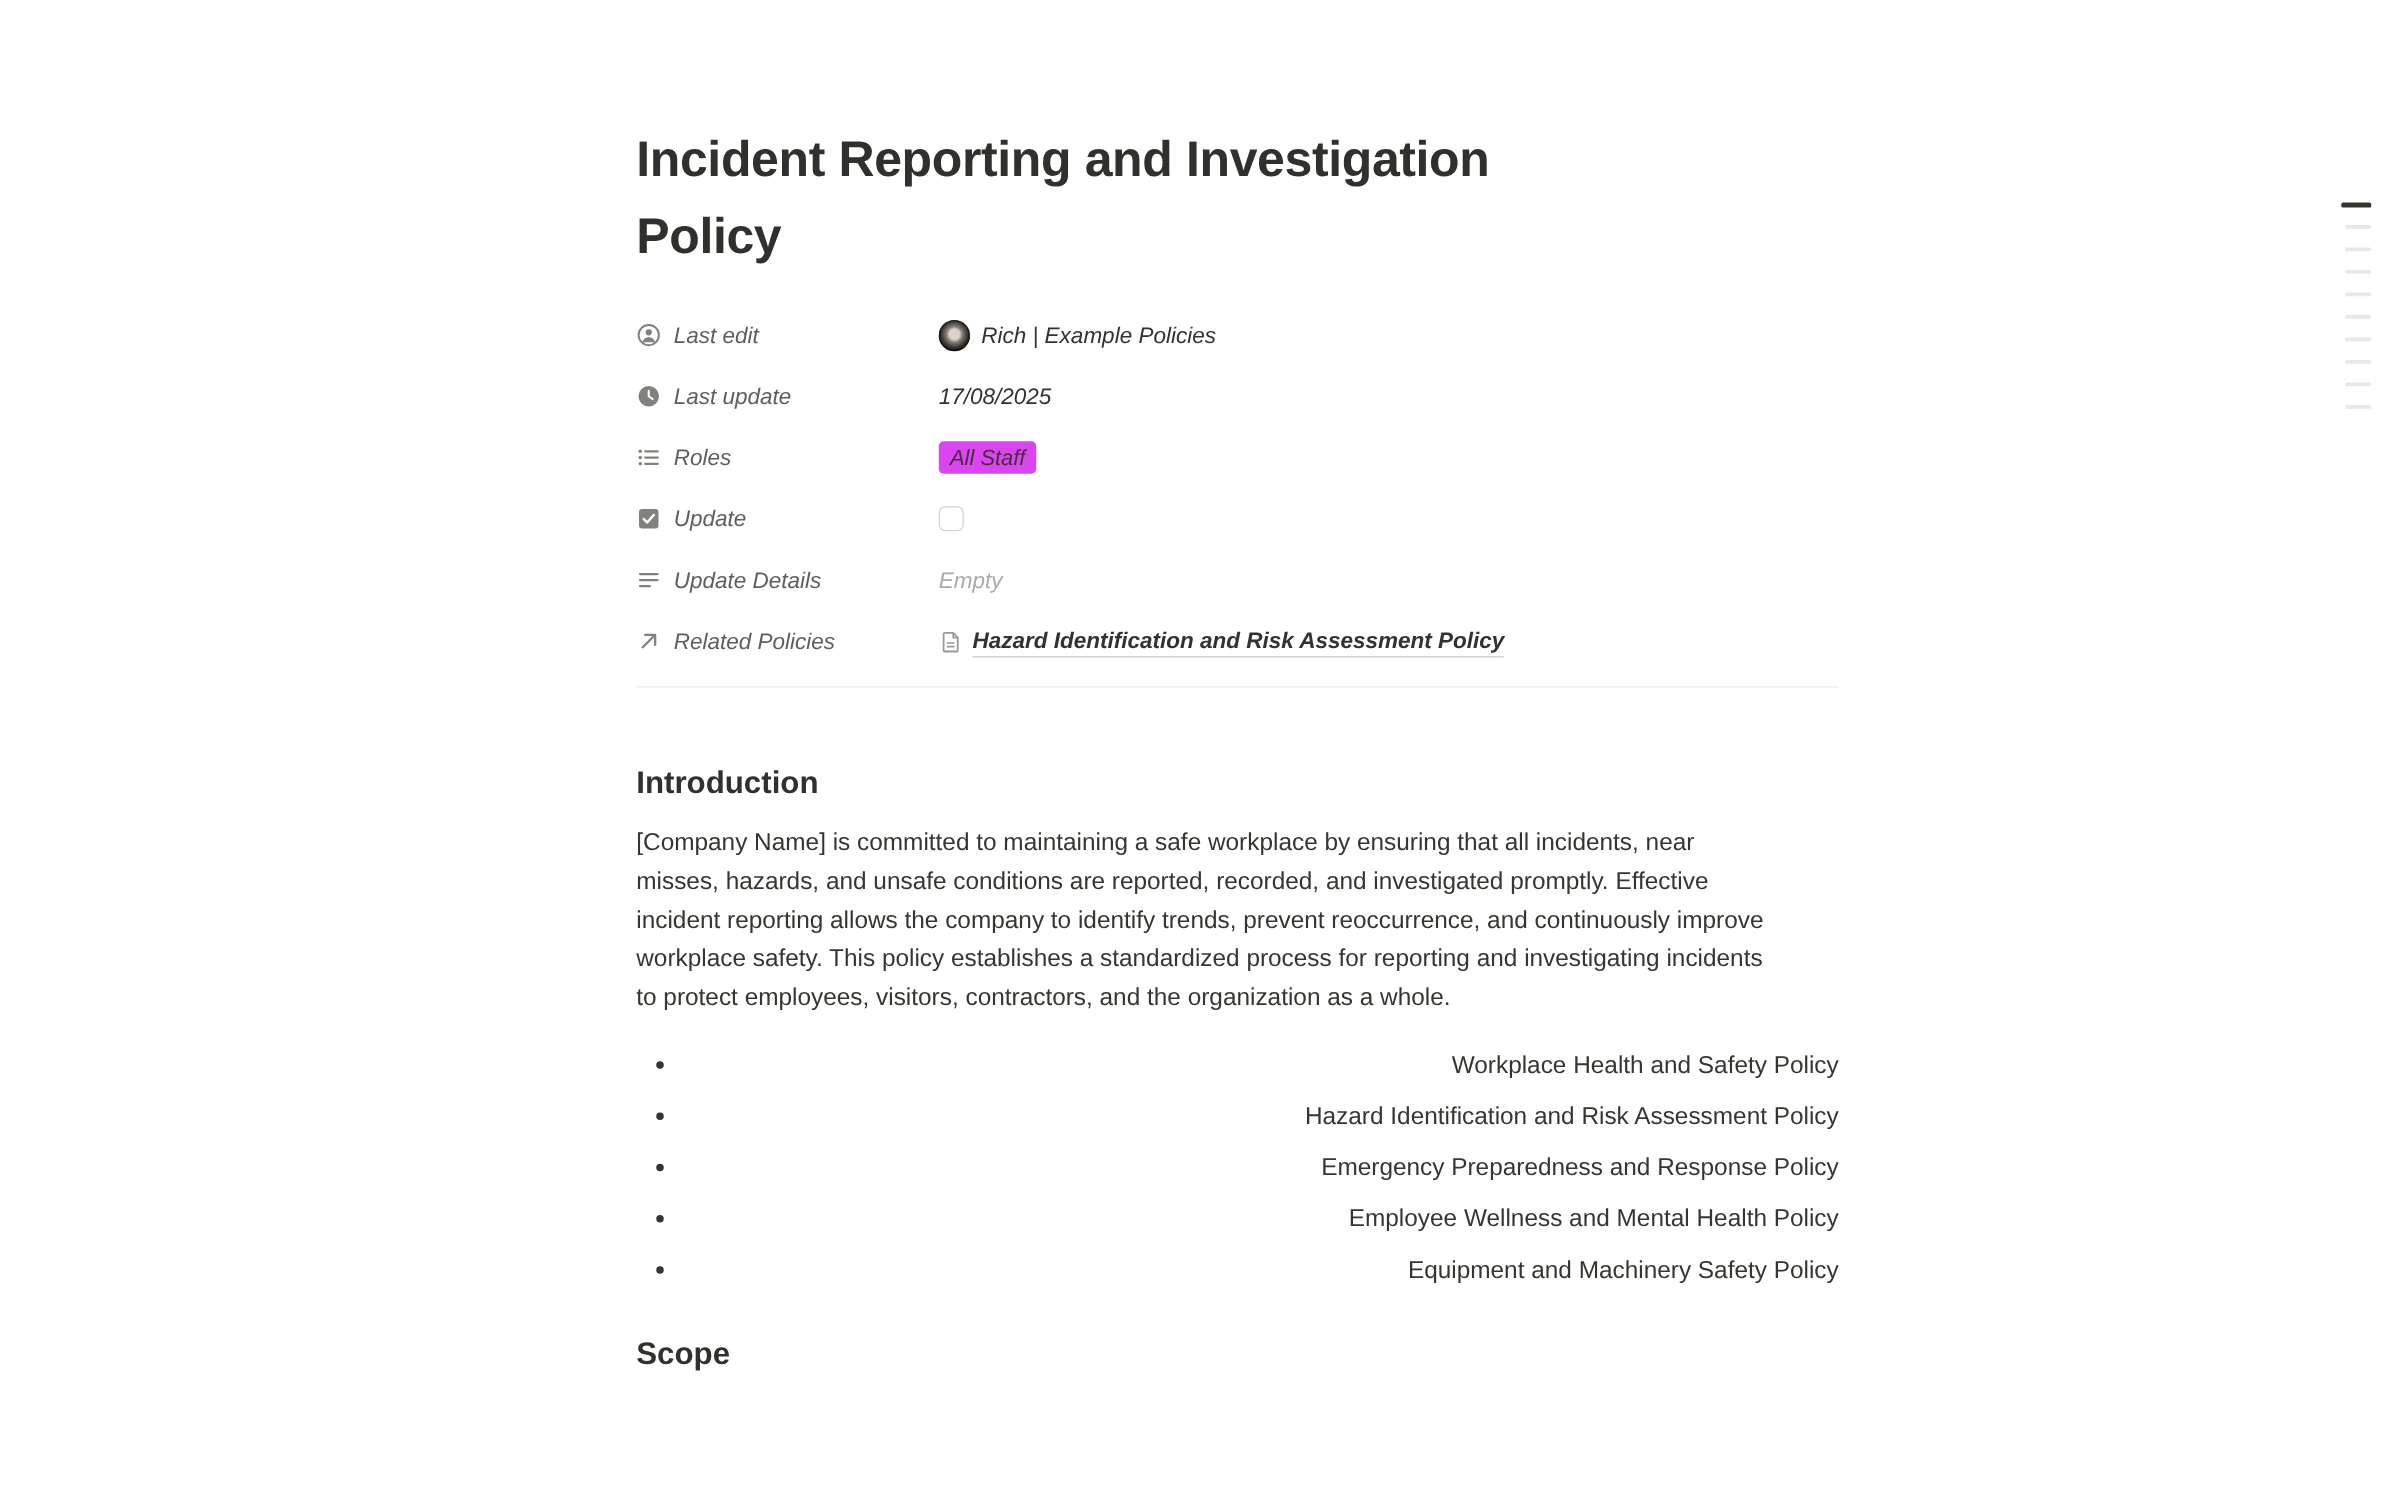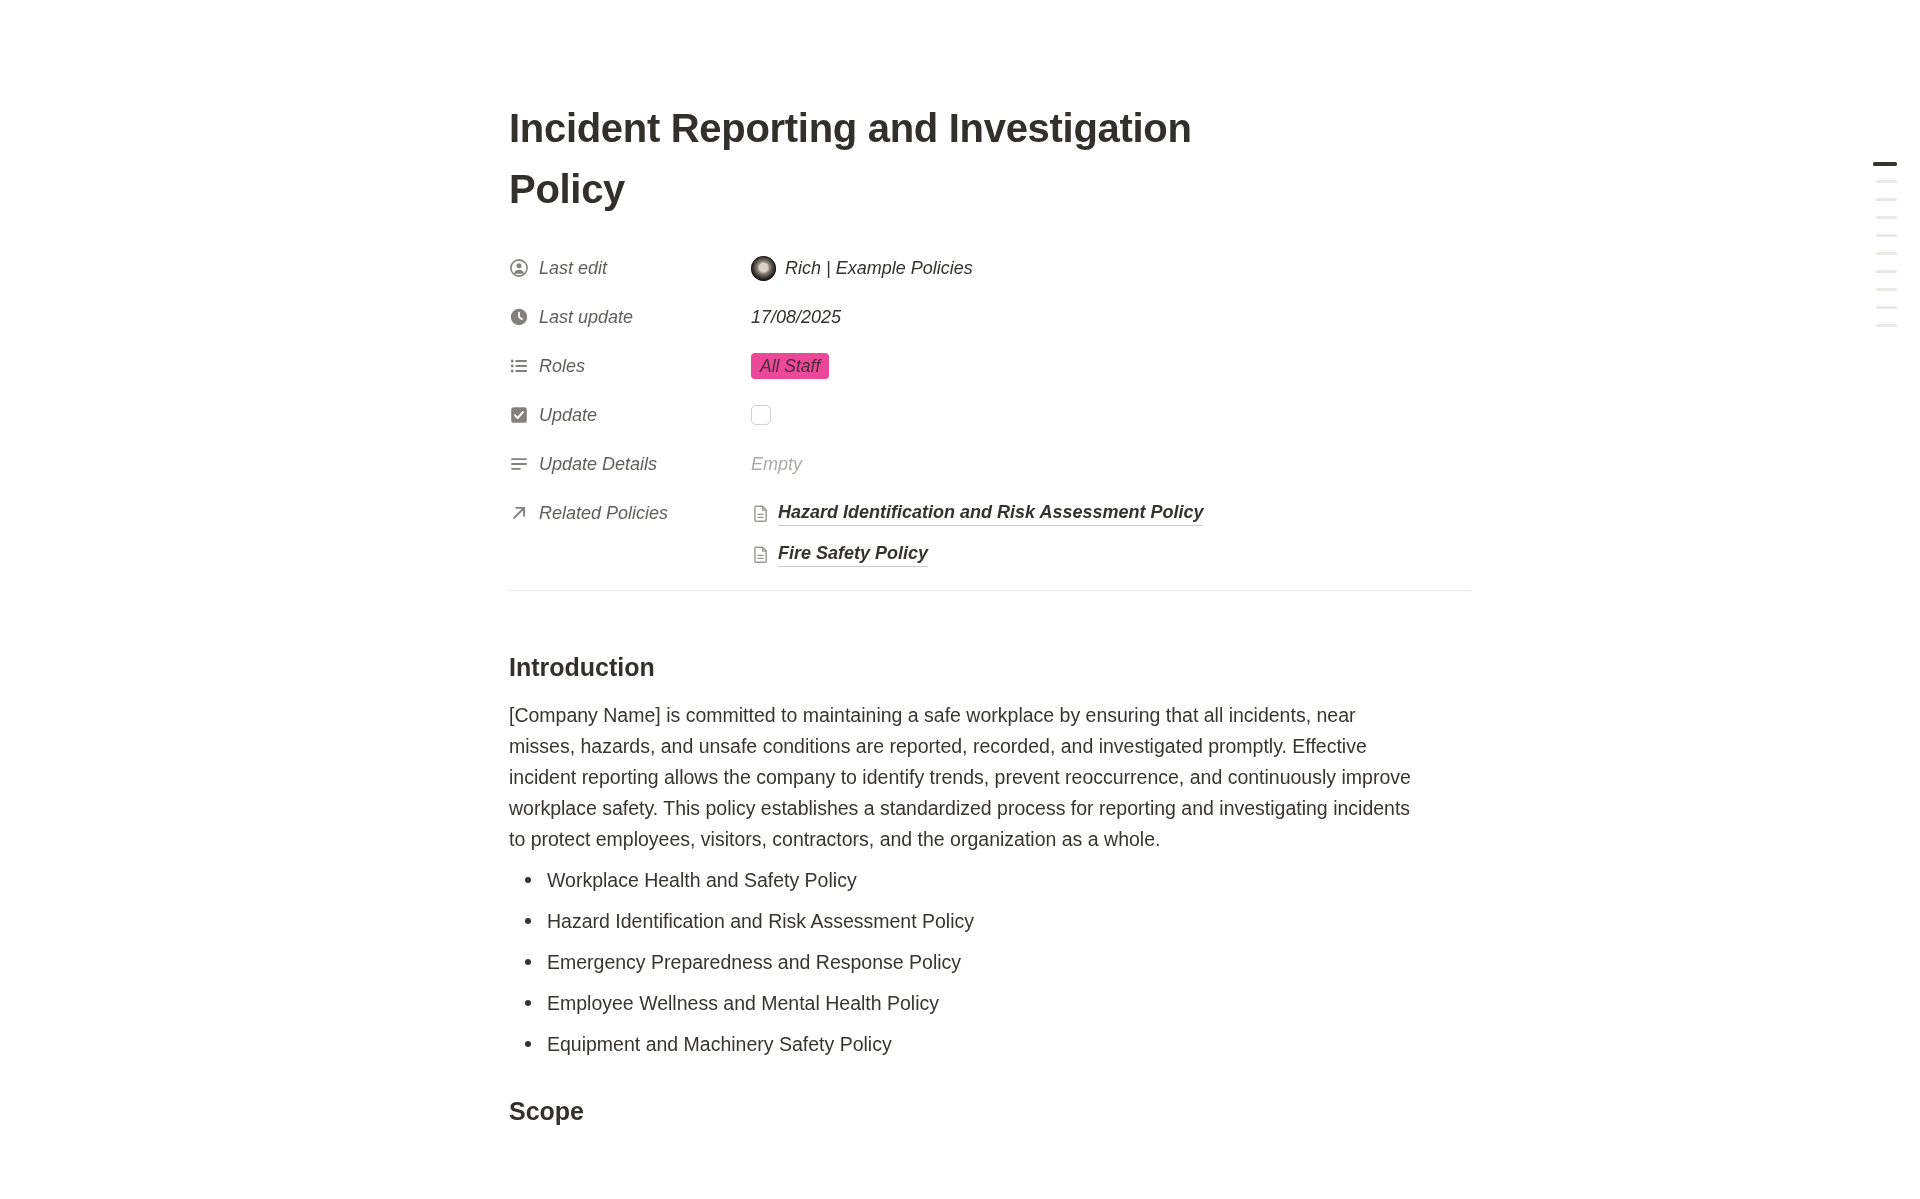--- a/index.html
+++ b/index.html
@@ -39,21 +39,21 @@
 
   .avatar {
     width:25px; height:25px; border-radius:50%; margin-right:9px;
     background:radial-gradient(circle at 50% 46%, #d9d2c8 0%, #d9d2c8 22%, #8a8279 34%, #474340 52%, #191817 68%);
     box-shadow:inset 0 0 0 1px rgba(0,0,0,0.35);
     flex:0 0 25px;
   }
 
   .tag-badge {
     display:inline-block;
-    background:#ec4899;
+    background:#d946ef;
     color:#4C2B3B;
     font-size:17.5px;
     line-height:26px;
     padding:0 9px;
     border-radius:4px;
   }
 
   .checkbox-empty {
     width:20px; height:20px;
     border:1.5px solid #D3D1CF;
@@ -83,21 +83,21 @@
   .h2.scope { margin-top:38px; }
 
   .body-paragraph {
     margin-top:16px;
     width:915px;
     font-size:19.5px;
     line-height:31px;
     color:#373530;
   }
 
-  ul.ref-list { margin-top:12px; list-style:none; }
+  ul.ref-list { margin-top:25px; list-style:none;text-align:right; }
   ul.ref-list li {
     position:relative;
     padding-left:38px;
     font-size:19.5px;
     line-height:26px;
     color:#373530;
     margin-bottom:15px;
   }
   ul.ref-list li::before {
     content:"";
@@ -215,30 +215,20 @@
           <div class="page-link">
             <span class="doc-icon">
               <svg viewBox="0 0 20 20" fill="none">
                 <path d="M5 2.4h7.2L16 6.2v11a0.9 0.9 0 0 1-0.9 0.9H5a0.9 0.9 0 0 1-0.9-0.9V3.3A0.9 0.9 0 0 1 5 2.4z" stroke="currentColor" stroke-width="1.5" stroke-linejoin="round"></path>
                 <path d="M12.2 2.6v3.8H16" stroke="currentColor" stroke-width="1.5" stroke-linejoin="round"></path>
                 <path d="M7.2 11h5.6M7.2 14h5.6" stroke="currentColor" stroke-width="1.3" stroke-linecap="round"></path>
               </svg>
             </span>
             <span class="page-link-label">Hazard Identification and Risk Assessment Policy</span>
           </div>
-          <div class="page-link">
-            <span class="doc-icon">
-              <svg viewBox="0 0 20 20" fill="none">
-                <path d="M5 2.4h7.2L16 6.2v11a0.9 0.9 0 0 1-0.9 0.9H5a0.9 0.9 0 0 1-0.9-0.9V3.3A0.9 0.9 0 0 1 5 2.4z" stroke="currentColor" stroke-width="1.5" stroke-linejoin="round"></path>
-                <path d="M12.2 2.6v3.8H16" stroke="currentColor" stroke-width="1.5" stroke-linejoin="round"></path>
-                <path d="M7.2 11h5.6M7.2 14h5.6" stroke="currentColor" stroke-width="1.3" stroke-linecap="round"></path>
-              </svg>
-            </span>
-            <span class="page-link-label">Fire Safety Policy</span>
-          </div>
         </div>
       </div>
     </div>
 
   </div>
 
   <div class="divider"></div>
 
   <h2 class="h2 intro">Introduction</h2>
   <p class="body-paragraph">[Company Name] is committed to maintaining a safe workplace by ensuring that all incidents, near misses, hazards, and unsafe conditions are reported, recorded, and investigated promptly. Effective incident reporting allows the company to identify trends, prevent reoccurrence, and continuously improve workplace safety. This policy establishes a standardized process for reporting and investigating incidents to protect employees, visitors, contractors, and the organization as a whole.</p>

